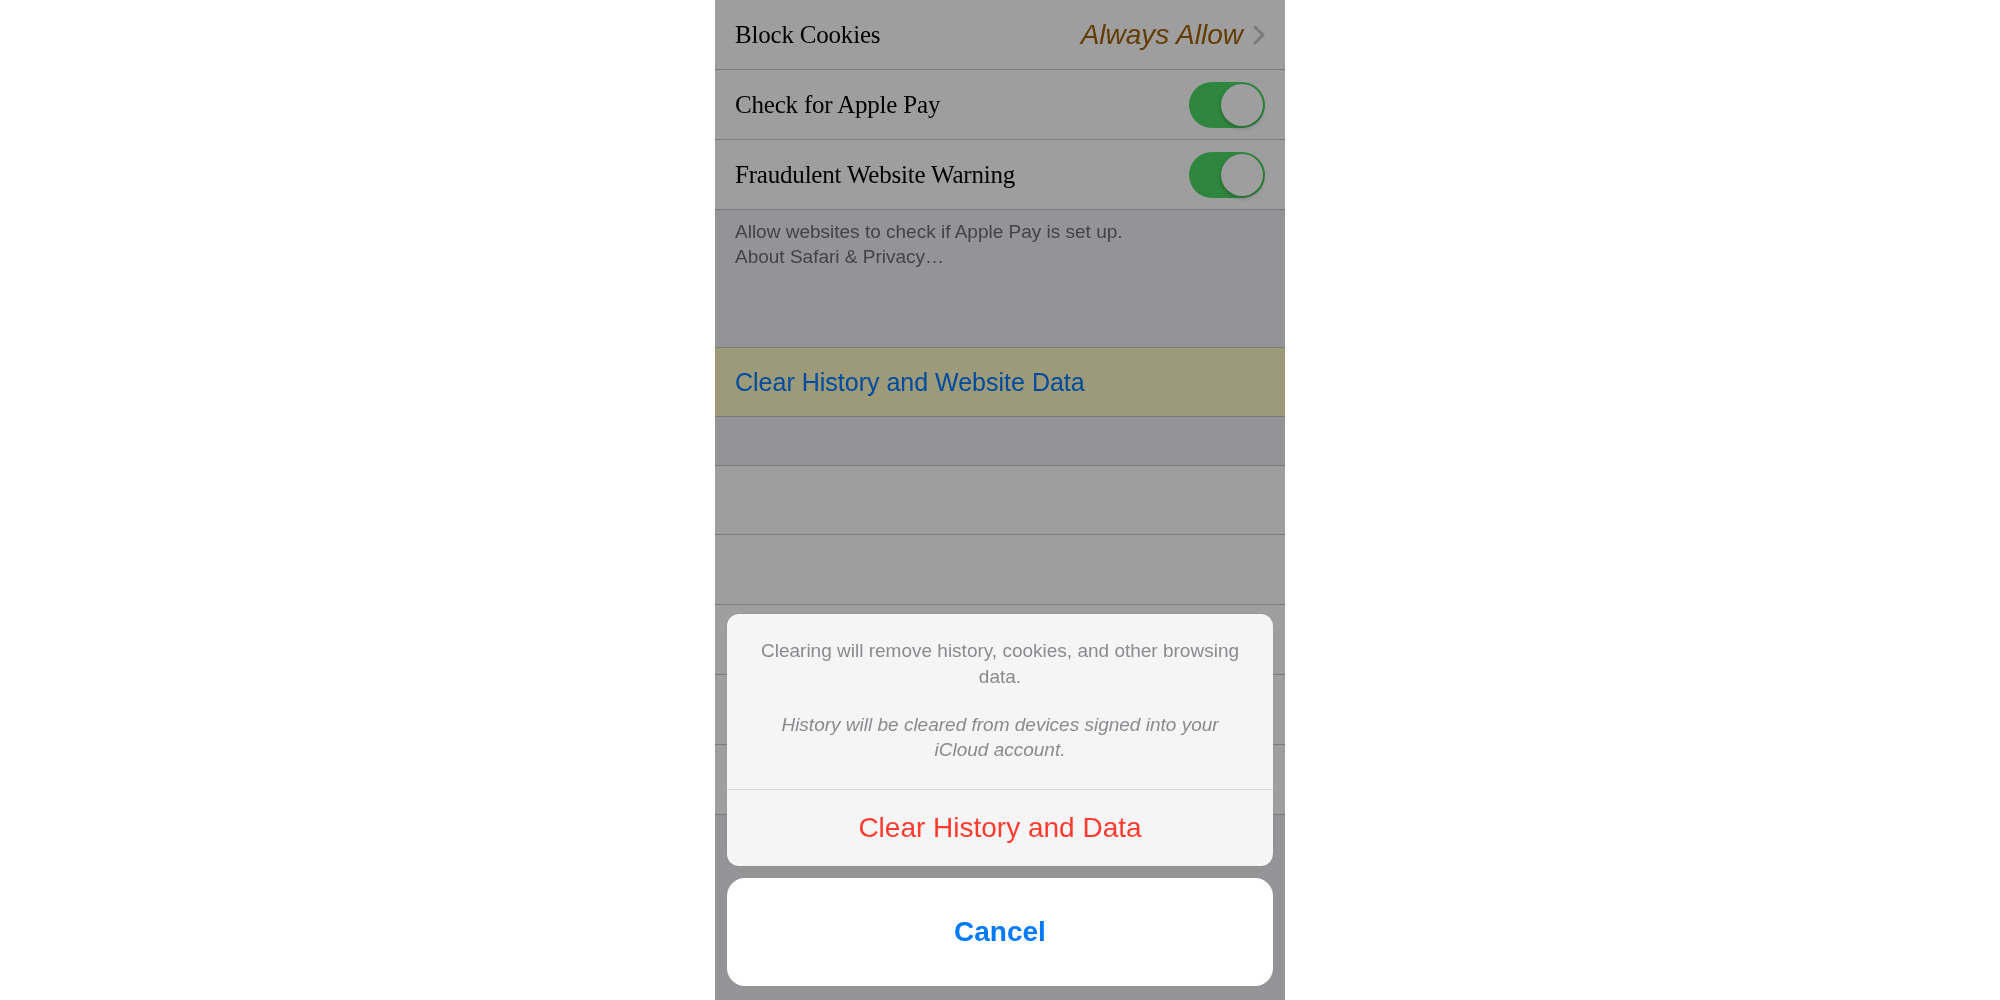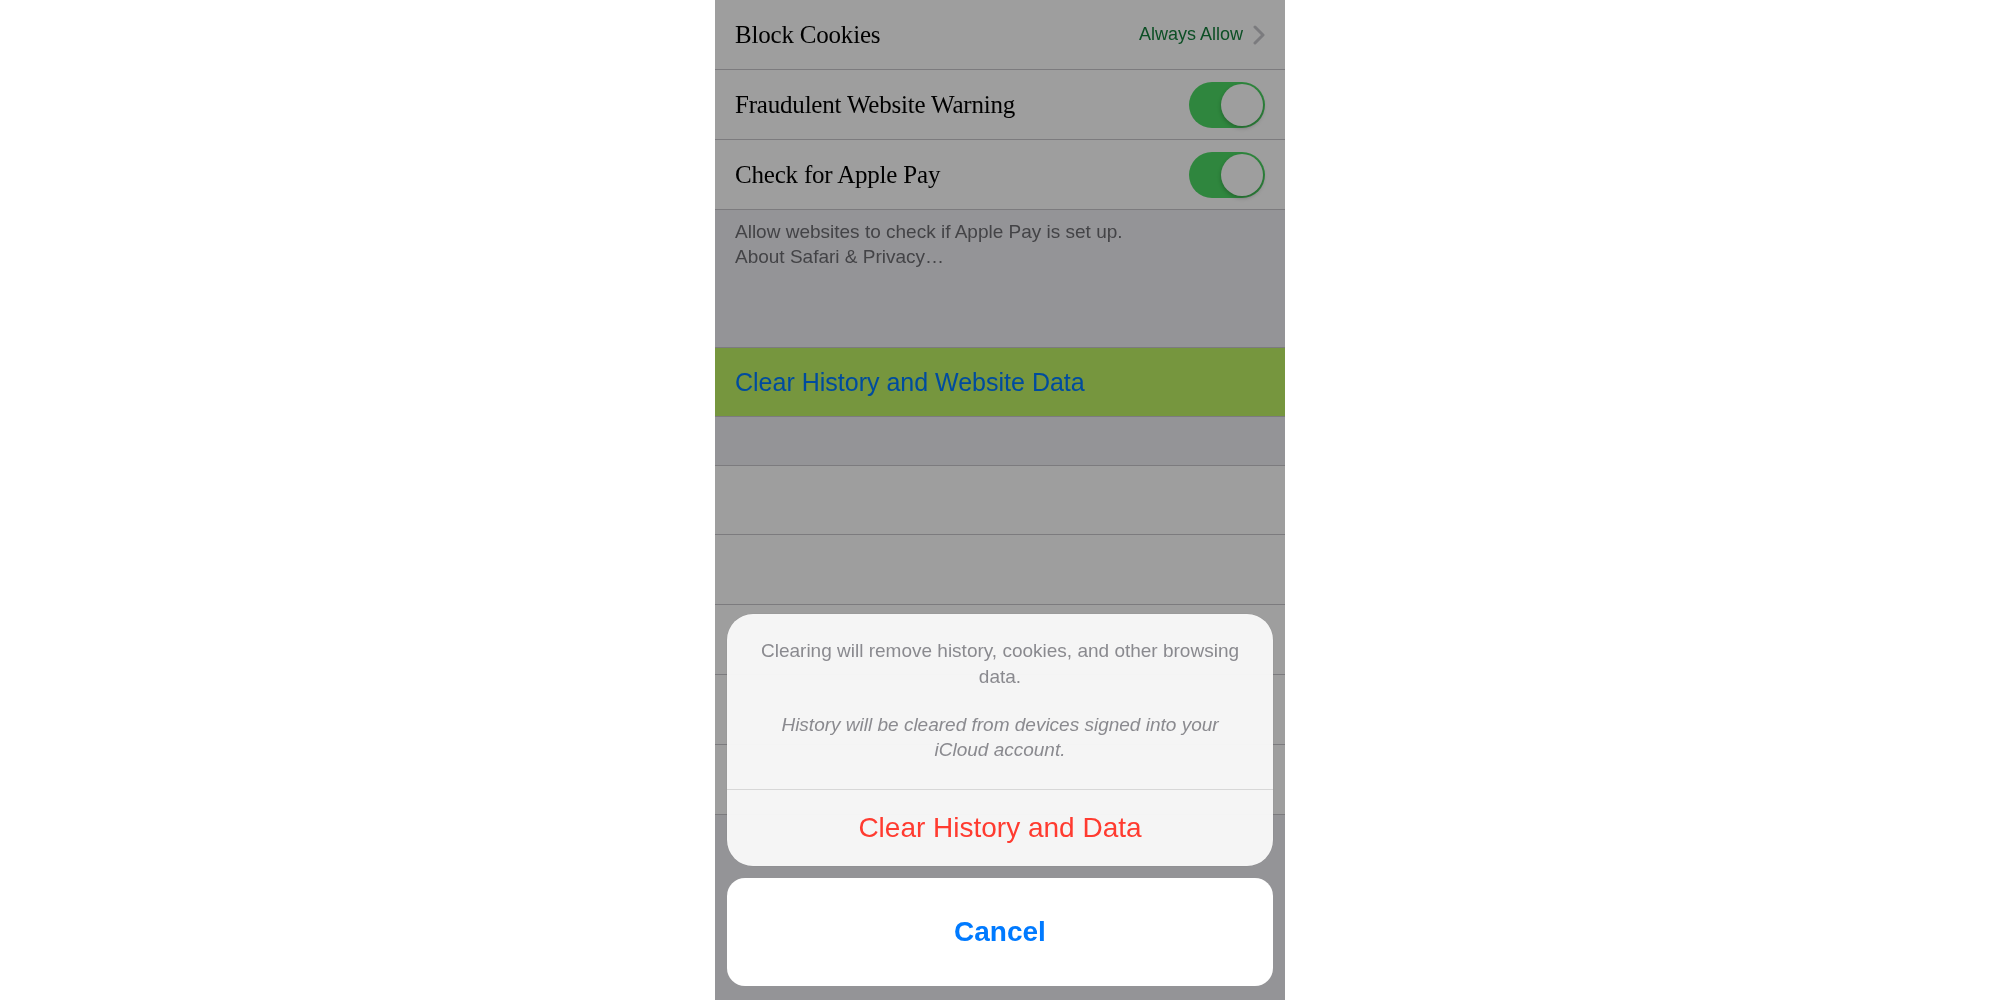--- a/index.html
+++ b/index.html
@@ -37,44 +37,45 @@
       justify-content: space-between;
       border-bottom: 1px solid #c8c7cc;
     }
     .cell-label {
       font-size: 25px;
       color: #000;
       letter-spacing: -0.2px;
       font-family: Liberation Serif, serif;
     }
     .cell-value {
-      font-size: 18px;
-      color: #15803d;
-      display: flex;
-      align-items: center;
+      font-size: 28px;
+      color: #a16207;
+      display: flex;
+      align-items: center;
+      font-style: italic;
     }
     .chevron {
       margin-left: 10px;
       display: flex;
       align-items: center;
     }
     .footer-text {
       padding: 10px 20px 30px 20px;
       font-size: 19px;
       line-height: 1.3;
       color: #6d6d72;
     }
     .footer-link {
       color: #6d6d72;
     }
     .spacer {
       height: 48px;
     }
     .link-cell {
-      background: #bef264;
+      background: #fef9c3;
       min-height: 70px;
       padding: 0 20px;
       display: flex;
       align-items: center;
       border-top: 1px solid #c8c7cc;
       border-bottom: 1px solid #c8c7cc;
     }
     .link-cell-label {
       font-size: 25px;
       color: #007aff;
@@ -104,21 +105,21 @@
     }
     .action-sheet-container {
       position: absolute;
       bottom: 0;
       left: 0;
       right: 0;
       padding: 12px 12px 14px 12px;
     }
     .sheet-group {
       background: rgba(248,248,248,0.97);
-      border-radius: 26px;
+      border-radius: 12px;
       overflow: hidden;
       box-shadow: 0 0 0 0.5px rgba(0,0,0,0.05);
     }
     .sheet-message {
       padding: 24px 28px 26px 28px;
       text-align: center;
       color: #8a8a8f;
       font-size: 19px;
       line-height: 1.35;
     }
@@ -174,28 +175,28 @@
         <span>Always Allow</span>
         <span class="chevron">
           <svg width="12" height="20" viewBox="0 0 12 20">
               <path d="M2 2 L10 10 L2 18" stroke="#c7c7cc" stroke-width="3" fill="none" stroke-linecap="round" stroke-linejoin="round"></path>
             </svg>
         </span>
       </span>
     </div>
 
     <div class="cell">
-      <span class="cell-label">Fraudulent Website Warning</span>
+      <span class="cell-label">Check for Apple Pay</span>
       <div class="toggle">
         <div class="toggle-knob"></div>
       </div>
     </div>
 
     <div class="cell">
-      <span class="cell-label">Check for Apple Pay</span>
+      <span class="cell-label">Fraudulent Website Warning</span>
       <div class="toggle">
         <div class="toggle-knob"></div>
       </div>
     </div>
 
     <div class="footer-text">
       <div>Allow websites to check if Apple Pay is set up.</div>
       <div class="footer-link">About Safari &amp; Privacy…</div>
     </div>
 

